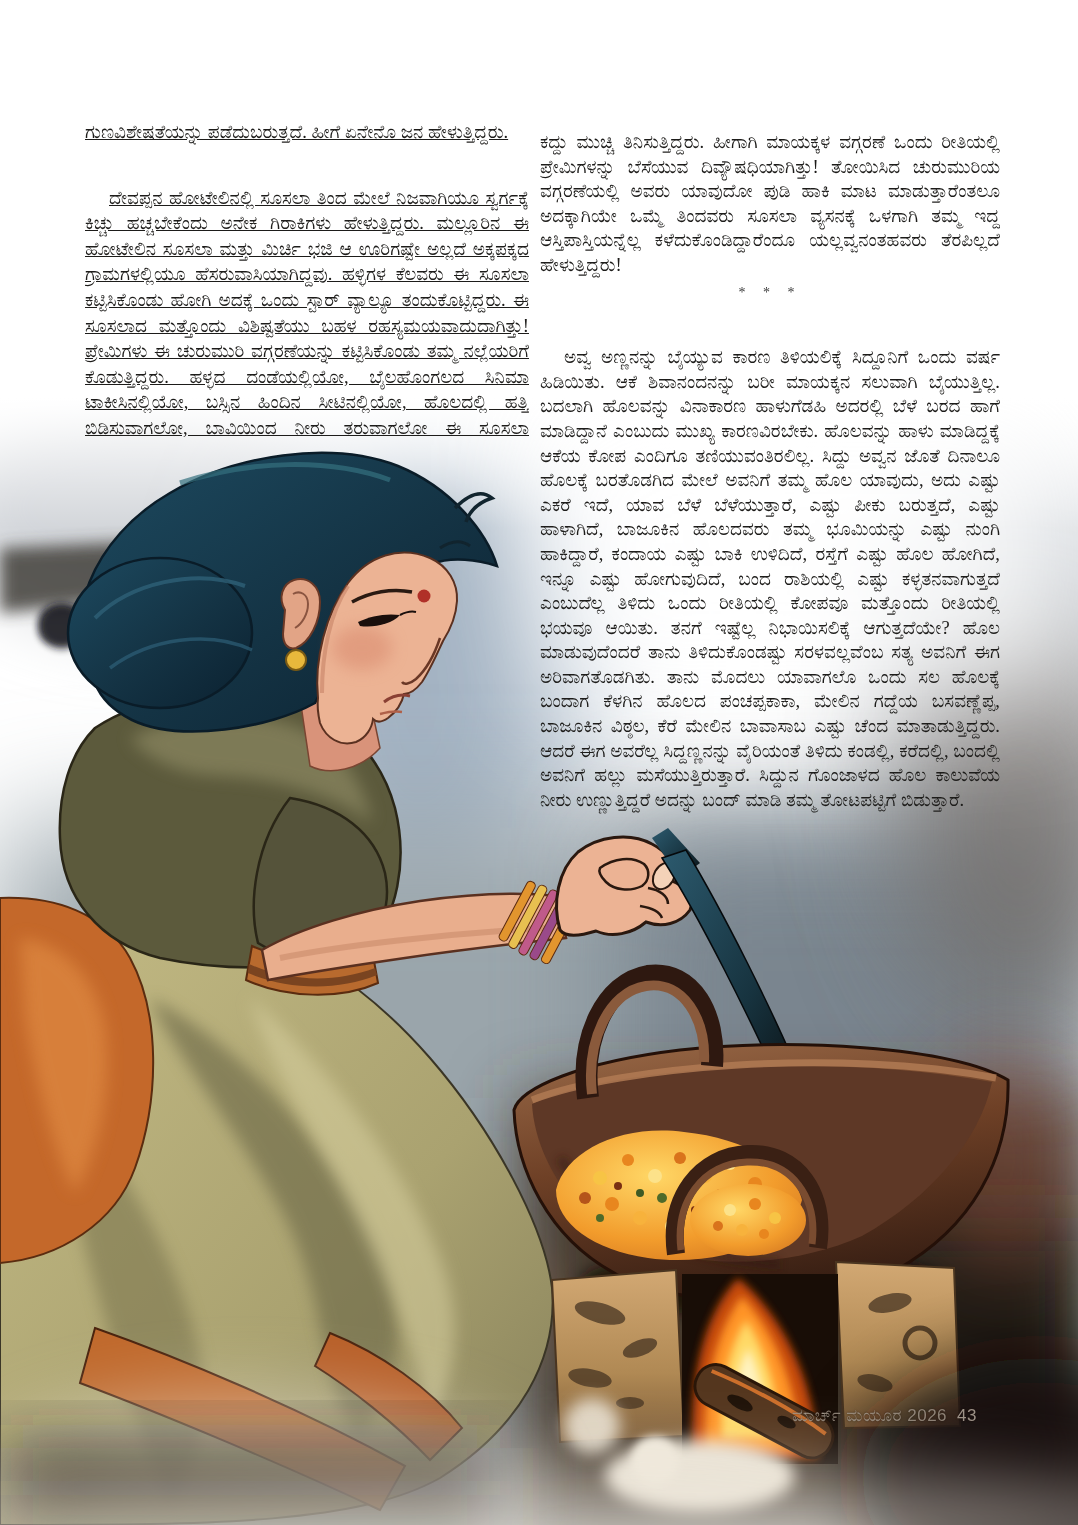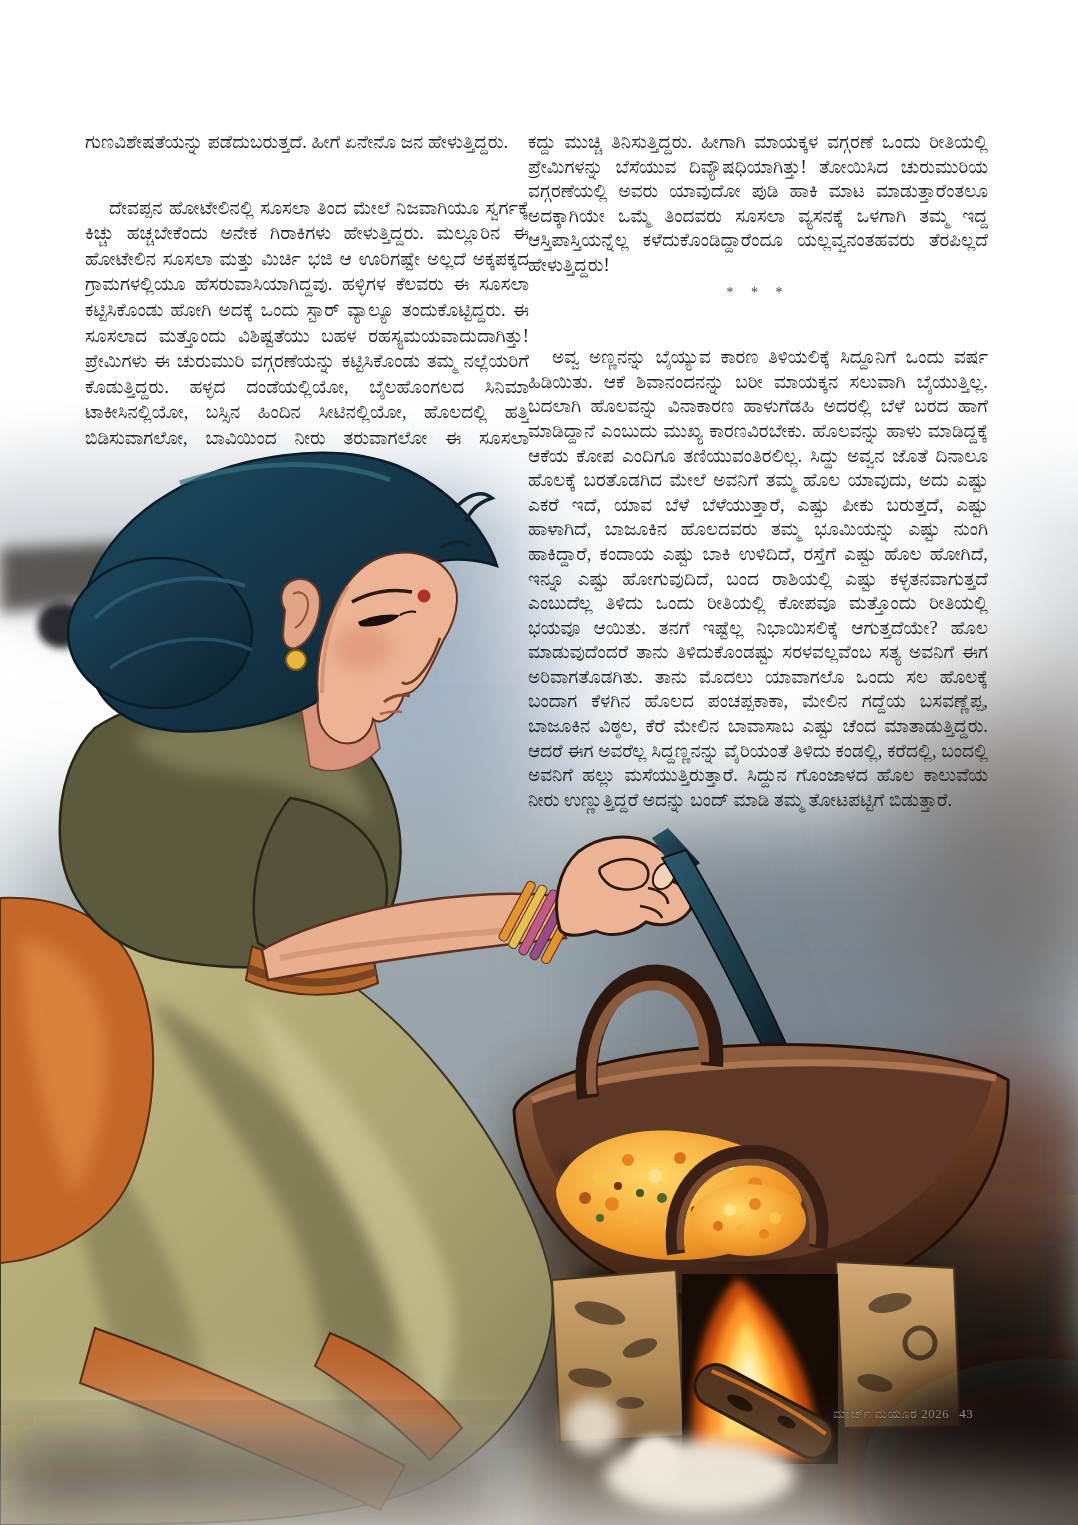--- a/index.html
+++ b/index.html
@@ -10,38 +10,38 @@
   }
   .page{position:absolute;inset:0;background:#ffffff;}
   
   .col{
     position:absolute;
     color:#1d1c1a;
     font-size:18.5px;
     text-align:justify;
     z-index:5;
   }
-  .col-left{left:85px;top:130px;width:444px;height:322px;line-height:25.6px;overflow:hidden;}
-  .col-right{left:528px;top:130px;width:460px;height:686px;line-height:24.6px;overflow:hidden;}
+  .col-left{left:85px;top:120px;width:444px;height:322px;line-height:25.6px;overflow:hidden;text-decoration:underline;}
+  .col-right{left:540px;top:130px;width:460px;height:686px;line-height:24.6px;overflow:hidden;}
   .para{margin:0;text-align:justify;}
   .para.indent{text-indent:24px;margin-top:40px;}
   .separator{
     margin:3px 0 2px 0;text-align:center;font-size:14px;letter-spacing:7px;
     color:#3a3a3a;text-indent:0;
   }
   
   .illustration{
     position:absolute;left:0;top:398px;width:1078px;height:1127px;z-index:1;
   }
   .illustration svg{display:block;}
   
   .footer{
-    position:absolute;left:833px;top:1406px;z-index:9;
-    font-family:Liberation Serif, serif;
-    font-size:13px;color:rgba(168,156,144,0.78);
+    position:absolute;left:792px;top:1406px;z-index:9;
+    font-family:Liberation Sans, sans-serif;
+    font-size:17px;color:rgba(168,156,144,0.78);
     letter-spacing:0.5px;white-space:nowrap;
     text-shadow:0 0 2px rgba(20,12,6,0.6);
   }
   .footer .pg{margin-left:10px;color:rgba(180,168,156,0.85);}
 </style>
 </head>
 <body>
 
 <div class="page">
 

